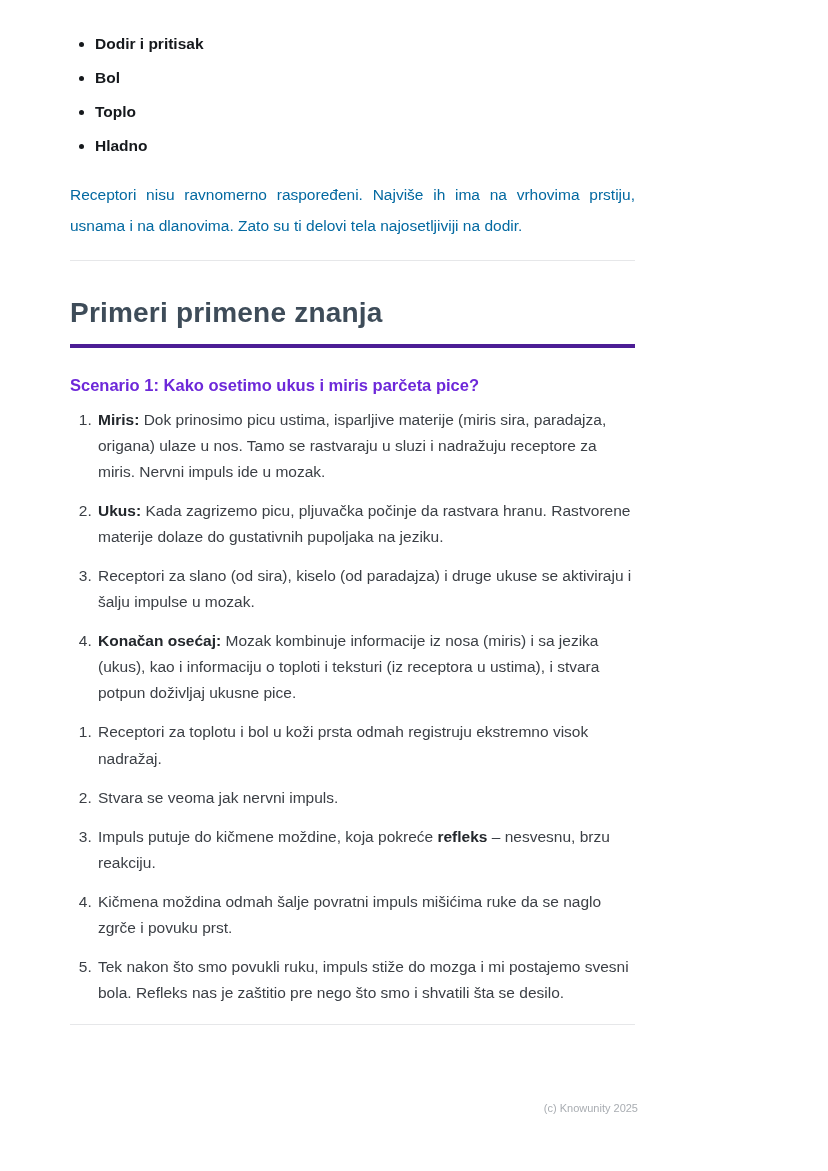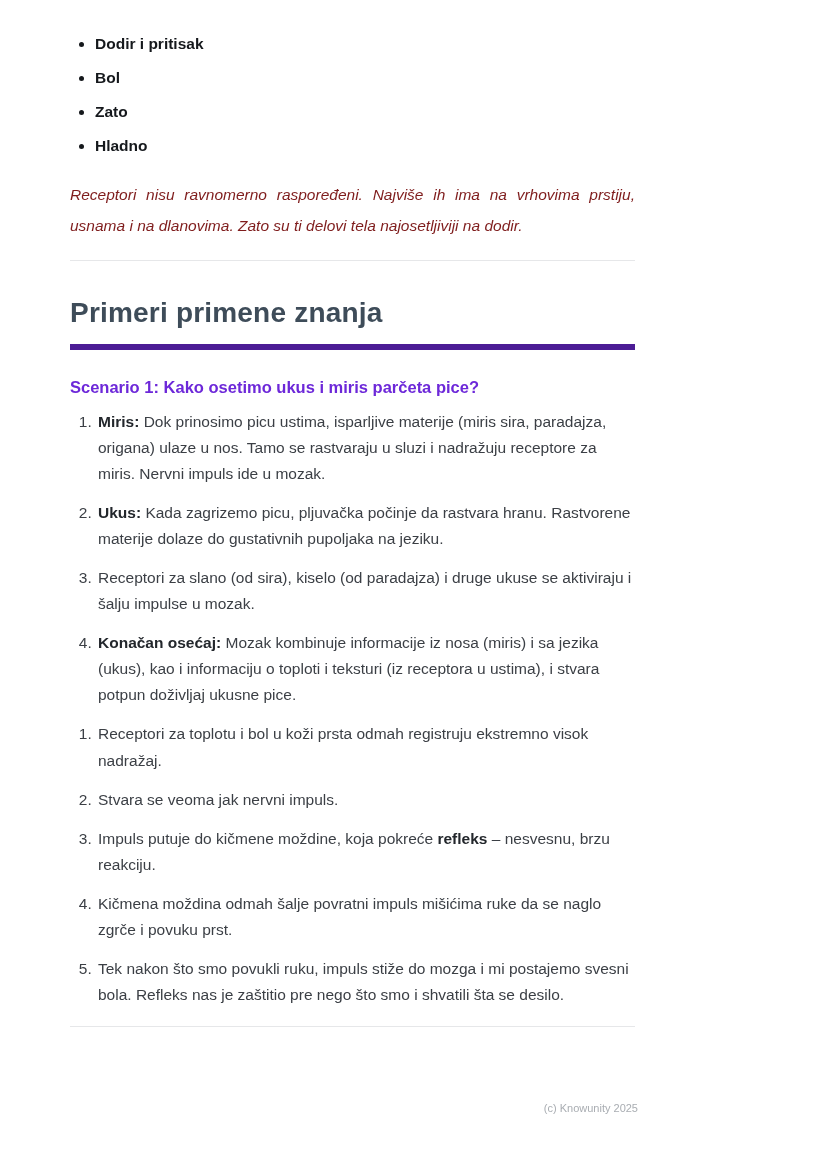--- a/index.html
+++ b/index.html
@@ -30,37 +30,36 @@
   ul.senses li {
     font-weight: 700;
     color: #15181c;
     font-size: 15.5px;
     margin-bottom: 14px;
     line-height: 1.3;
   }
   p.para {
     text-align: justify;
     line-height: 2.05;
-    color: #7f1d1d;
+    color: #0369a1;
     margin-bottom: 18px;
-    font-style: italic;
   }
   hr.divider {
     border: none;
     border-top: 1px solid #e6e7e9;
     margin: 18px 0 0 0;
   }
   h1.section-heading {
     margin-top: 37px;
     font-size: 28px;
     font-weight: 700;
     color: #3e4c59;
     letter-spacing: 0.2px;
     padding-bottom: 15px;
-    border-bottom: 6px solid #4c1d95;
+    border-bottom: 4px solid #4c1d95;
     line-height: 1.1;
   }
   h3.scenario-heading {
     margin-top: 26px;
     font-size: 16.5px;
     font-weight: 700;
     color: #6d28d9;
     line-height: 1.35;
   }
   ol.steps {
@@ -97,21 +96,21 @@
 </style>
 </head>
 <body>
 
 <div class="page">
   <div class="content">
 
     <ul class="senses">
       <li><span>Dodir i pritisak</span></li>
       <li><span>Bol</span></li>
-      <li><span>Zato</span></li>
+      <li><span>Toplo</span></li>
       <li><span>Hladno</span></li>
     </ul>
 
     <p class="para">Receptori nisu ravnomerno raspoređeni. Najviše ih ima na vrhovima prstiju, usnama i na dlanovima. Zato su ti delovi tela najosetljiviji na dodir.</p>
 
     <hr class="divider">
 
     <h1 class="section-heading">Primeri primene znanja</h1>
 
     <h3 class="scenario-heading">Scenario 1: Kako osetimo ukus i miris parčeta pice?</h3>

